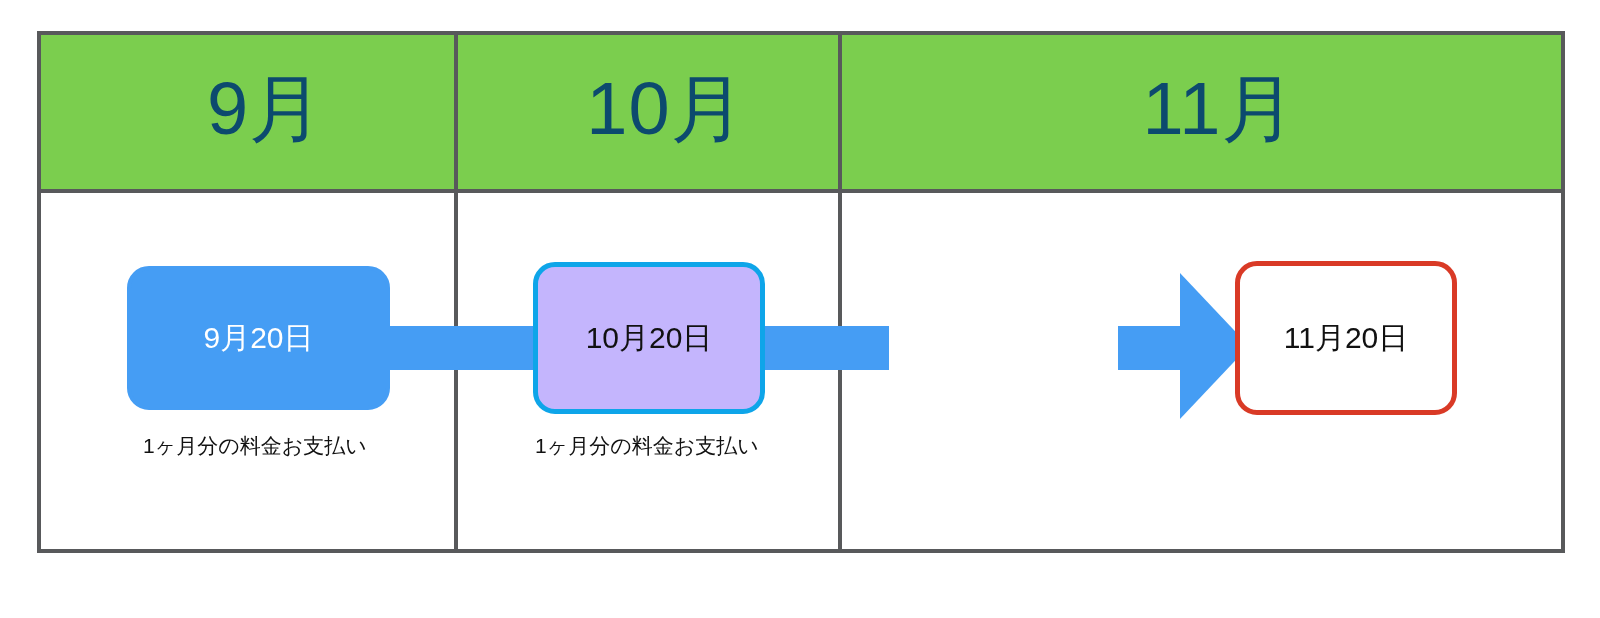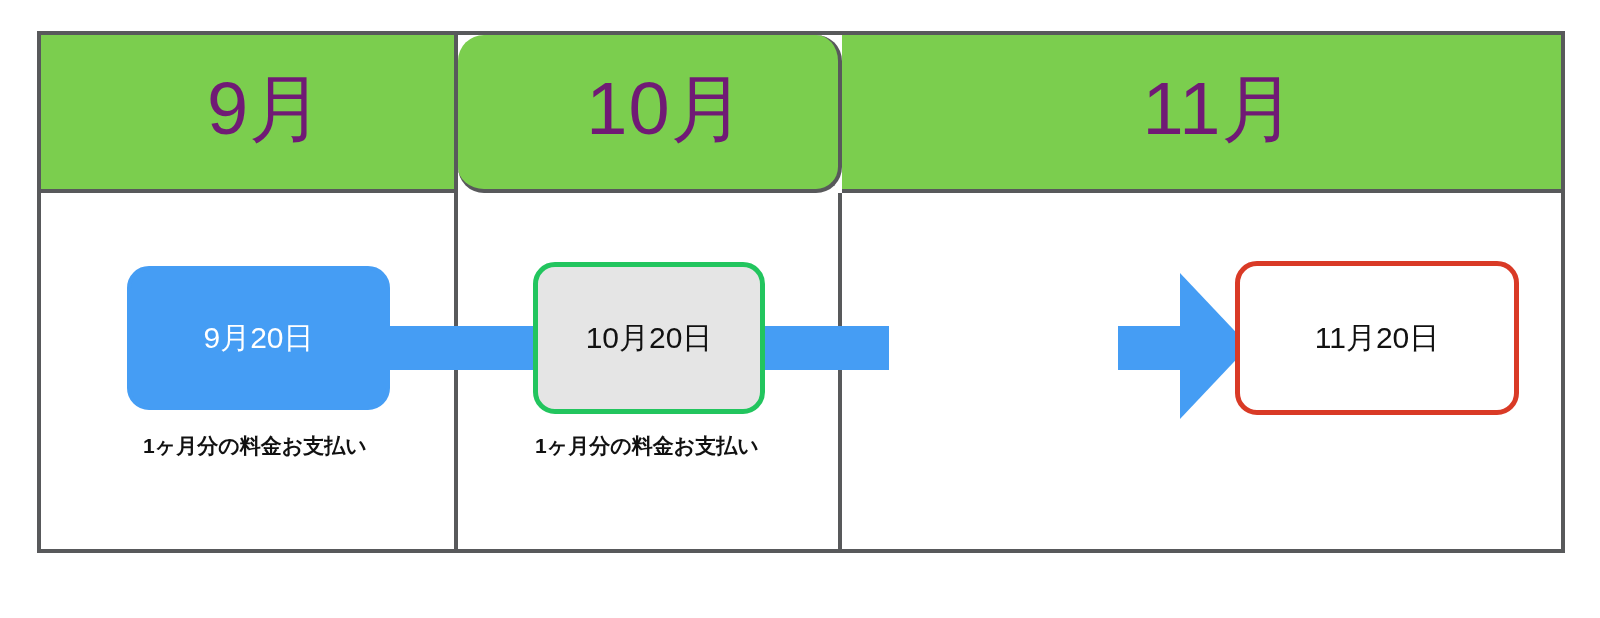--- a/index.html
+++ b/index.html
@@ -42,31 +42,31 @@
     display: flex;
   }
   .header-cell {
     box-sizing: border-box;
     background: #7bce4e;
     border-right: 4px solid #58595b;
     border-bottom: 4px solid #58595b;
     display: flex;
     align-items: center;
     justify-content: center;
-    color: #701a75;
+    color: #0c4a6e;
     font-size: 74px;
     font-weight: 400;
     letter-spacing: 1px;
     line-height: 1;
     padding-bottom: 6px;
     padding-left: 36px;
   }
   .header-cell.last { border-right: none; align-items: center; }
   .hc-1 { width: 417px; }
-  .hc-2 { width: 384px; border-radius: 26px; }
+  .hc-2 { width: 384px; }
   .hc-3 { flex: 1 1 auto; }
 
   .body-row {
     position: absolute;
     left: 0;
     top: 158px;
     right: 0;
     bottom: 0;
     display: flex;
   }
@@ -117,42 +117,42 @@
   .event-box .line { display: block; white-space: nowrap; }
 
   .box-1 {
     left: 127px; top: 266px; width: 263px; height: 144px;
     background: #459df4;
     color: #ffffff;
     border: 4px solid #459df4;
   }
   .box-2 {
     left: 533px; top: 262px; width: 232px; height: 152px;
-    background: #e5e5e5;
+    background: #c4b5fd;
     color: #111111;
-    border: 5px solid #22c55e;
+    border: 5px solid #0ea5e9;
   }
   .box-3 {
     left: 875px; top: 266px; width: 255px; height: 144px;
     background: #d93a26;
     color: #ffffff;
     border: 4px solid #d93a26;
   }
   .box-4 {
-    left: 1235px; top: 261px; width: 284px; height: 154px;
+    left: 1235px; top: 261px; width: 222px; height: 154px;
     background: #ffffff;
     color: #111111;
     border: 5px solid #d93a26;
   }
 
   
   .caption {
     position: absolute;
     font-size: 21px;
-    font-weight: 700;
+    font-weight: 400;
     color: #111111;
     white-space: nowrap;
     letter-spacing: 0px;
   }
   .cap-1 { left: 143px; top: 432px; }
   .cap-2 { left: 535px; top: 432px; }
 </style>
 </head>
 <body>
 

